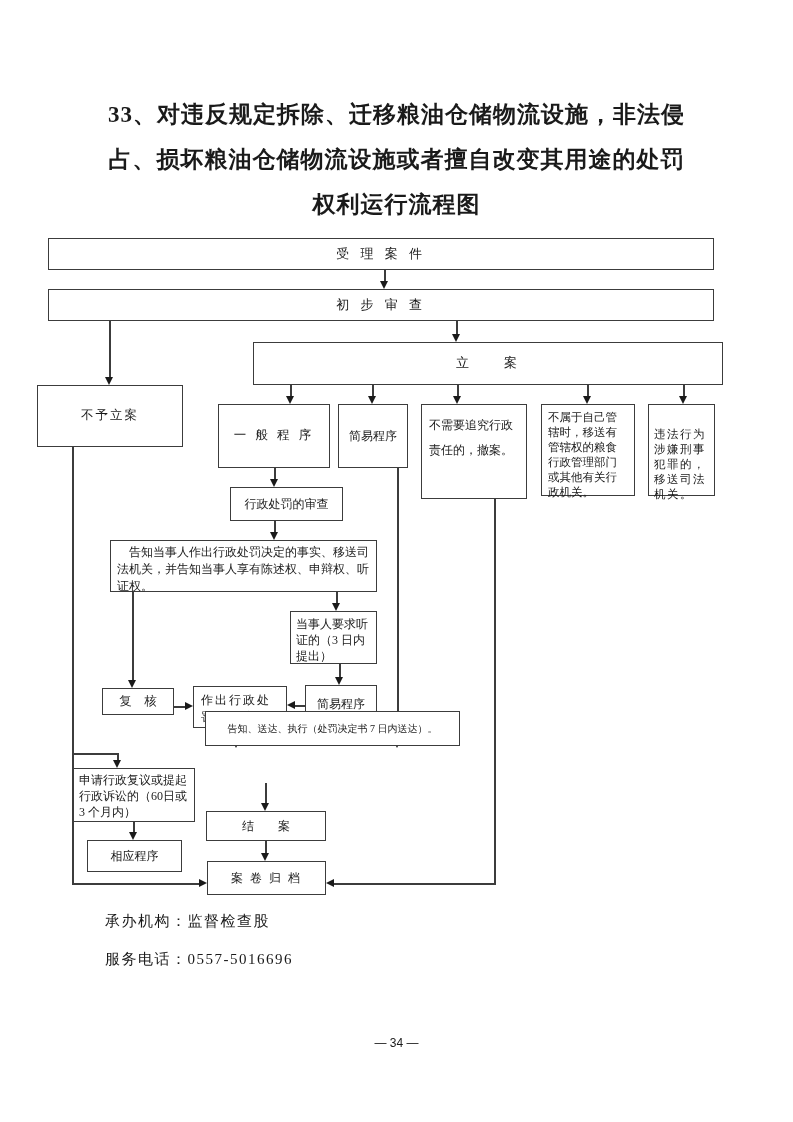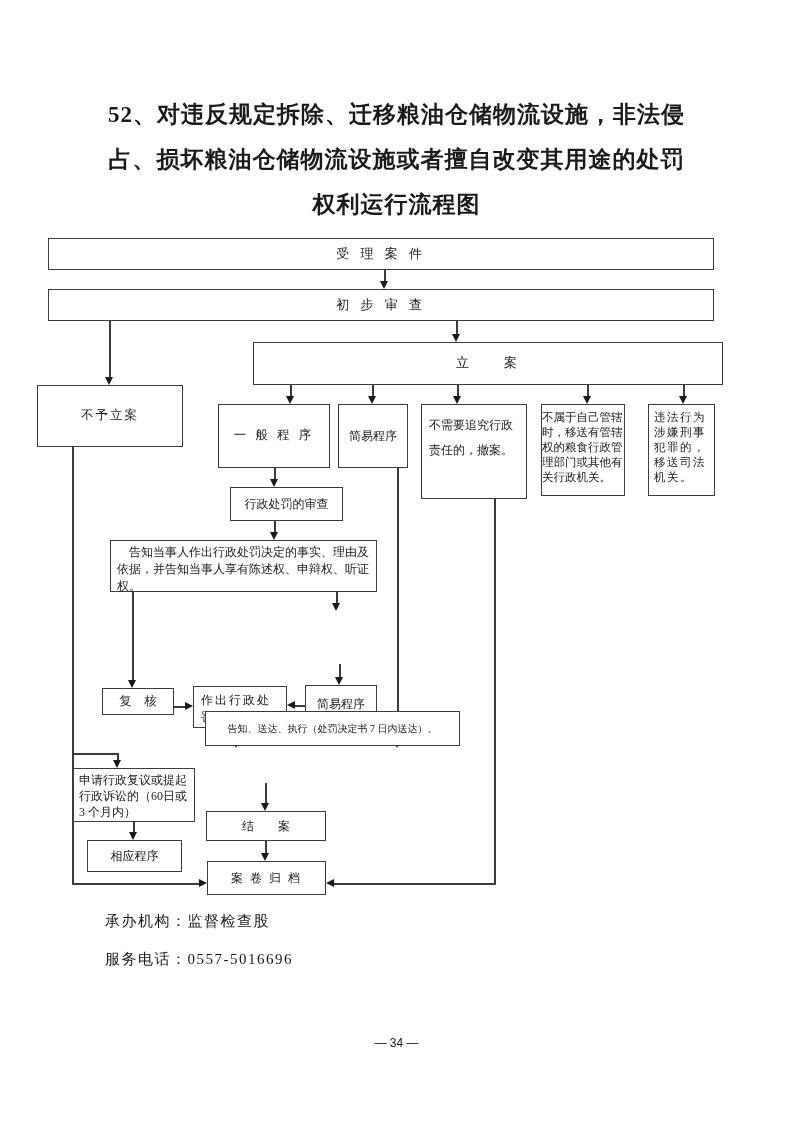--- a/index.html
+++ b/index.html
@@ -33,21 +33,21 @@
   .footer-line{position:absolute;left:105px;font-size:15px;letter-spacing:1.5px;}
   .pageno{position:absolute;left:0;top:1036px;width:793px;text-align:center;font-size:12px;
     font-family:"Liberation Sans","DejaVu Sans",sans-serif;}
 </style>
 </head>
 <body>
 
 <div id="page">
 
   <div class="title">
-    <div>52、对违反规定拆除、迁移粮油仓储物流设施，非法侵</div>
+    <div>33、对违反规定拆除、迁移粮油仓储物流设施，非法侵</div>
     <div>占、损坏粮油仓储物流设施或者擅自改变其用途的处罚</div>
     <div>权利运行流程图</div>
   </div>
 
   <div class="vl" style="left:384px;top:269px;height:13px"></div>
   <div class="vl" style="left:456px;top:320px;height:15px"></div>
   <div class="vl" style="left:109px;top:320px;height:58px"></div>
   <div class="vl" style="left:290px;top:384px;height:13px"></div>
   <div class="vl" style="left:372px;top:384px;height:13px"></div>
   <div class="vl" style="left:457px;top:384px;height:13px"></div>
@@ -103,28 +103,29 @@
   <div class="box" style="left:253px;top:342px;width:470px;height:43px;font-size:13px;letter-spacing:3px">立　　案</div>
 
   <div class="box" style="left:37px;top:385px;width:146px;height:62px;letter-spacing:2px">不予立案</div>
 
   <div class="box" style="left:338px;top:404px;width:70px;height:64px;font-size:12px">简易程序</div>
 
   <div class="box" style="left:218px;top:404px;width:112px;height:64px;letter-spacing:3px">一 般 程 序</div>
 
   <div class="box tl" style="left:421px;top:404px;width:106px;height:95px;padding:8px 7px;font-size:12px;line-height:2.1">不需要追究行政责任的，撤案。</div>
 
-  <div class="box tl" style="left:541px;top:404px;width:84px;height:92px;padding:5px 0;font-size:11.5px;line-height:1.3">不属于自己管辖时，移送有管辖权的粮食行政管理部门或其他有关行政机关。</div>
+  <div class="box tl" style="left:541px;top:404px;width:94px;height:92px;padding:5px 6px;font-size:11.5px;line-height:1.3">不属于自己管辖时，移送有管辖权的粮食行政管理部门或其他有关行政机关。</div>
 
-  <div class="box tl" style="left:648px;top:404px;width:67px;height:92px;padding:5px 5px;font-size:11.5px;line-height:1.3;letter-spacing:1.5px">违法行为涉嫌刑事犯罪的，移送司法机关。</div>
+  <div class="box tl" style="left:648px;top:404px;width:67px;height:92px;padding:22px 5px;font-size:11.5px;line-height:1.3;letter-spacing:1.5px">违法行为涉嫌刑事犯罪的，移送司法机关。</div>
 
   <div class="box" style="left:230px;top:487px;width:113px;height:34px;font-size:12px">行政处罚的审查</div>
 
-  <div class="box tl" style="left:110px;top:540px;width:267px;height:52px;padding:3px 6px;font-size:12px;line-height:1.4;text-indent:1em">告知当事人作出行政处罚决定的事实、理由及依据，并告知当事人享有陈述权、申辩权、听证权。</div>
+  <div class="box tl" style="left:110px;top:540px;width:267px;height:52px;padding:3px 6px;font-size:12px;line-height:1.4;text-indent:1em">告知当事人作出行政处罚决定的事实、移送司法机关，并告知当事人享有陈述权、申辩权、听证权。</div>
 
+  <div class="box tl" style="left:290px;top:611px;width:87px;height:53px;padding:4px 5px;font-size:12px;line-height:1.35">当事人要求听证的（3 日内提出）</div>
 
   <div class="box" style="left:102px;top:688px;width:72px;height:27px">复　核</div>
 
   <div class="box tl" style="left:193px;top:686px;width:94px;height:42px;padding:5px 7px;font-size:12px;line-height:1.45;letter-spacing:2px">作出行政处罚的决定</div>
 
   <div class="box" style="left:305px;top:685px;width:72px;height:38px;font-size:12px">简易程序</div>
 
   <div class="box" style="left:205px;top:711px;width:255px;height:35px;font-size:10px;white-space:nowrap">告知、送达、执行（处罚决定书 7 日内送达）。</div>
 
   <div class="box tl" style="left:73px;top:768px;width:122px;height:54px;padding:3px 5px;font-size:12px;line-height:1.35">申请行政复议或提起行政诉讼的（60日或 3 个月内）</div>

